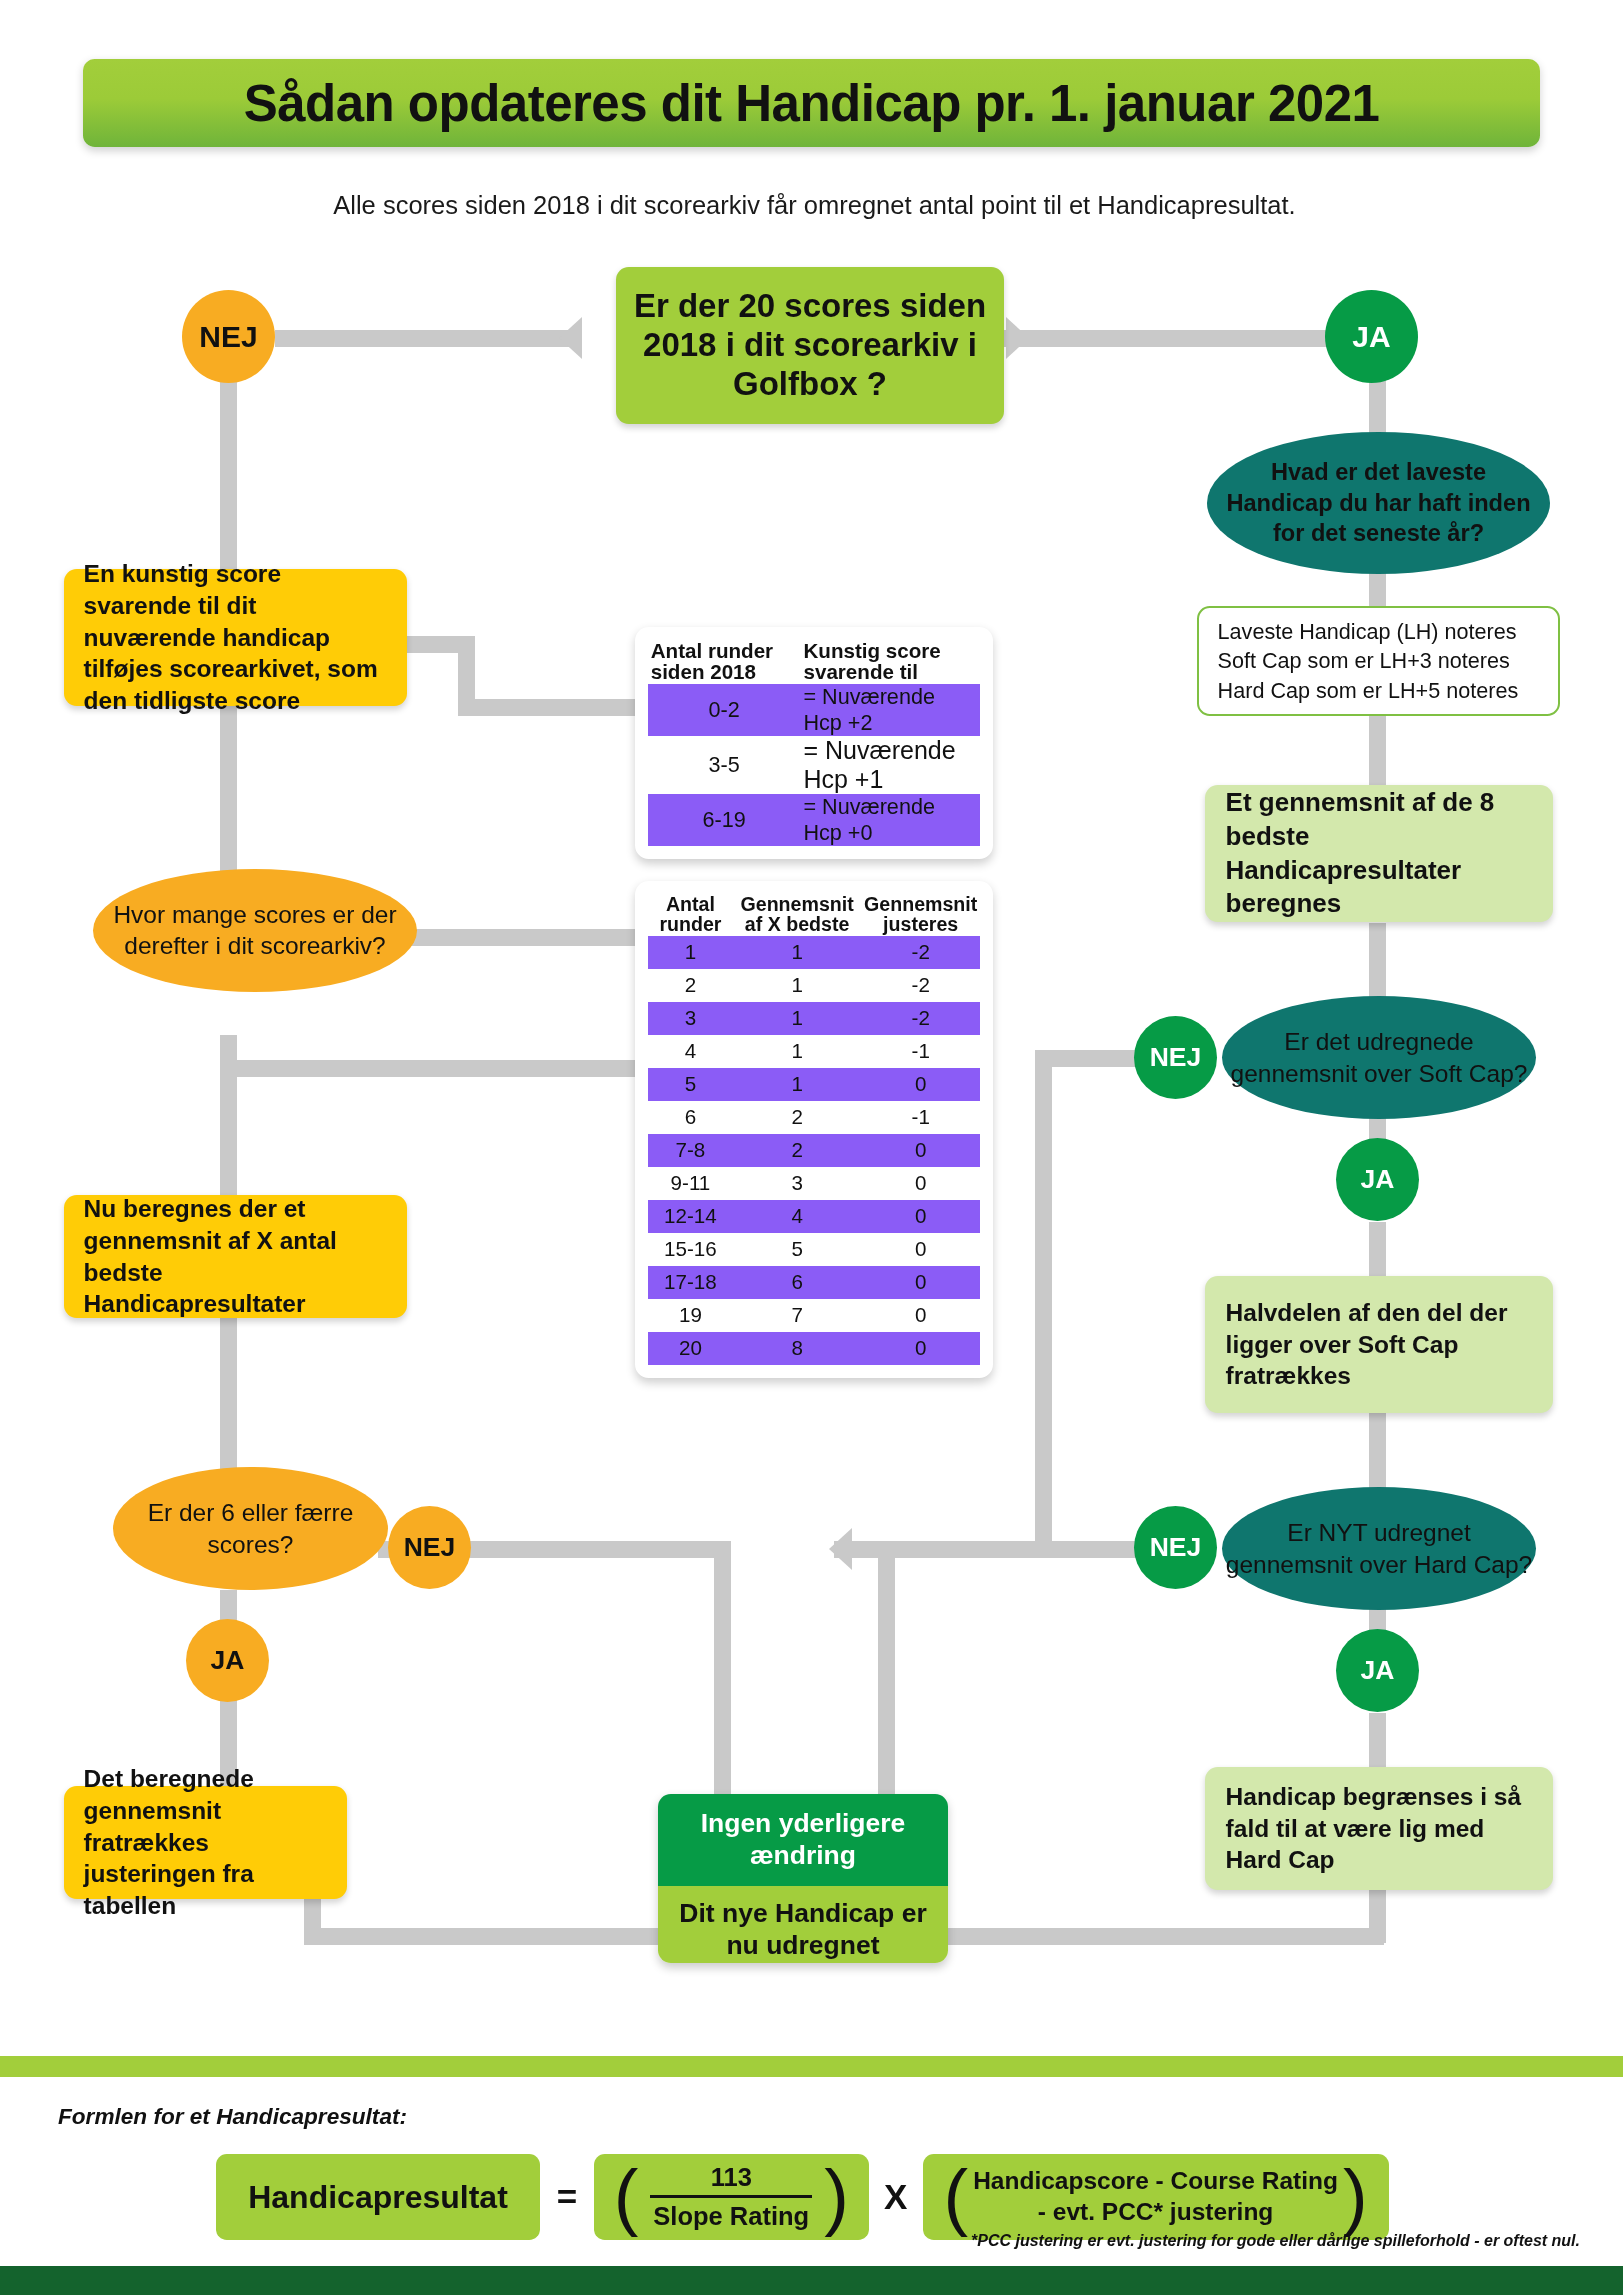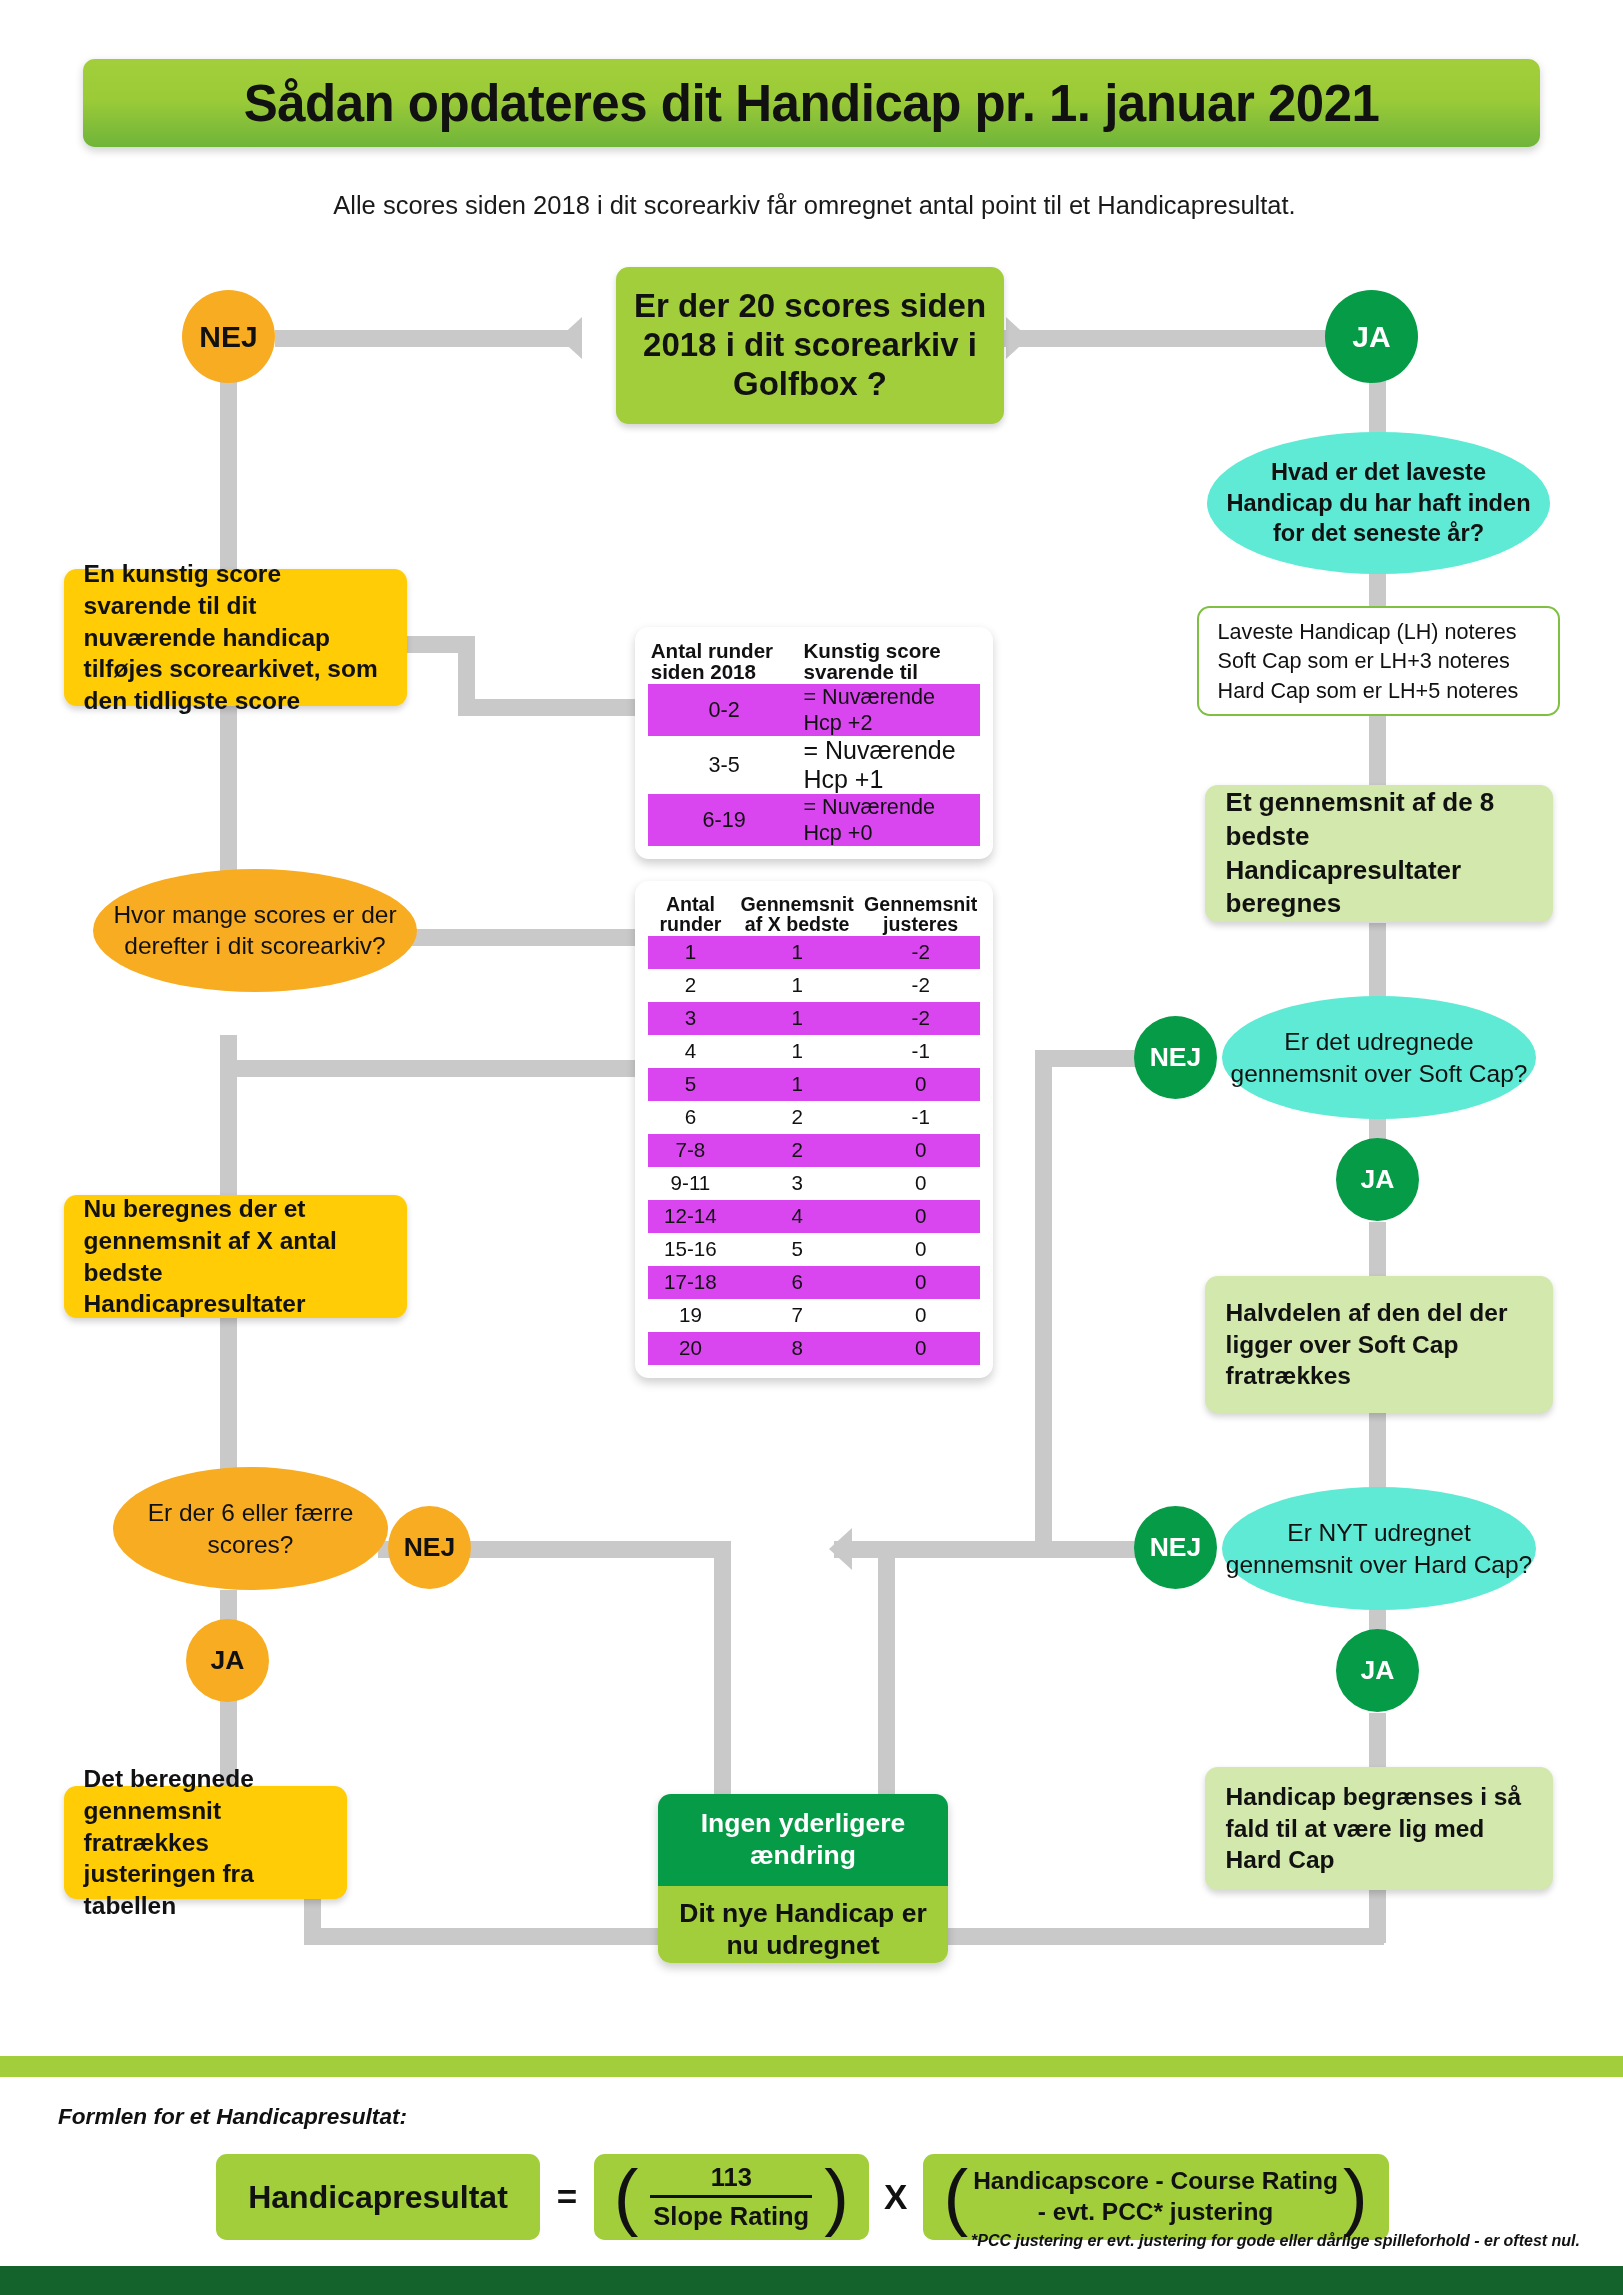--- a/index.html
+++ b/index.html
@@ -38,34 +38,34 @@
   .rbox{border-radius:12.8px;box-shadow:0 3.4px 6.9px rgba(0,0,0,.17);}
   .box-lime{background:#a2ce3b;}
   .box-yellow{background:#ffcc06;}
   .box-paleGreen{background:#d3e8ac;}
   .txt-bold{font-weight:bold;color:#111;}
   .txt-reg{color:#111;}
   .white{color:#ffffff;}
 
   .ellipse{border-radius:50%;display:flex;align-items:center;justify-content:center;text-align:center;}
   .ell-orange{background:#f8ac22;}
-  .ell-green{background:#5eead4;}
+  .ell-green{background:#0f766e;}
   .pill-orange{background:#f8ac22;}
   .pill-green{background:#069b46;}
 
   
   .card{
     background:#ffffff;border-radius:13.7px;
     box-shadow:0 4.4px 9.8px rgba(0,0,0,.19);
     padding:11.8px 12.8px 12.8px 12.8px;
   }
   table{border-collapse:collapse;width:100%;}
   th{font-weight:bold;color:#111;padding:1px 2.9px;line-height:1.05;vertical-align:bottom;}
   td{color:#111;padding:0 2.9px;}
-  .zebra{background:#d946ef;}
+  .zebra{background:#8b5cf6;}
 
   
   .band-lime{background:#a2ce3b;}
   .band-dark{background:#14632d;}
   .formula-chip{
     background:#a2ce3b;border-radius:10.8px;display:flex;align-items:center;justify-content:center;
     color:#111;font-weight:bold;text-align:center;
   }
   .frac-line{border-top:3.4px solid #111;}
   .paren{font-size:74px;line-height:0.8;font-weight:normal;color:#111;}

